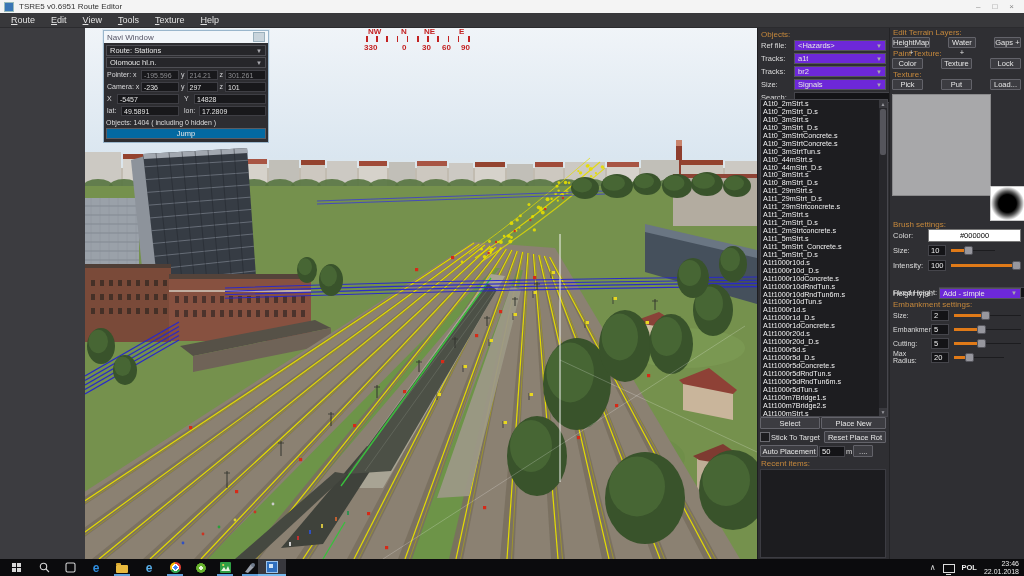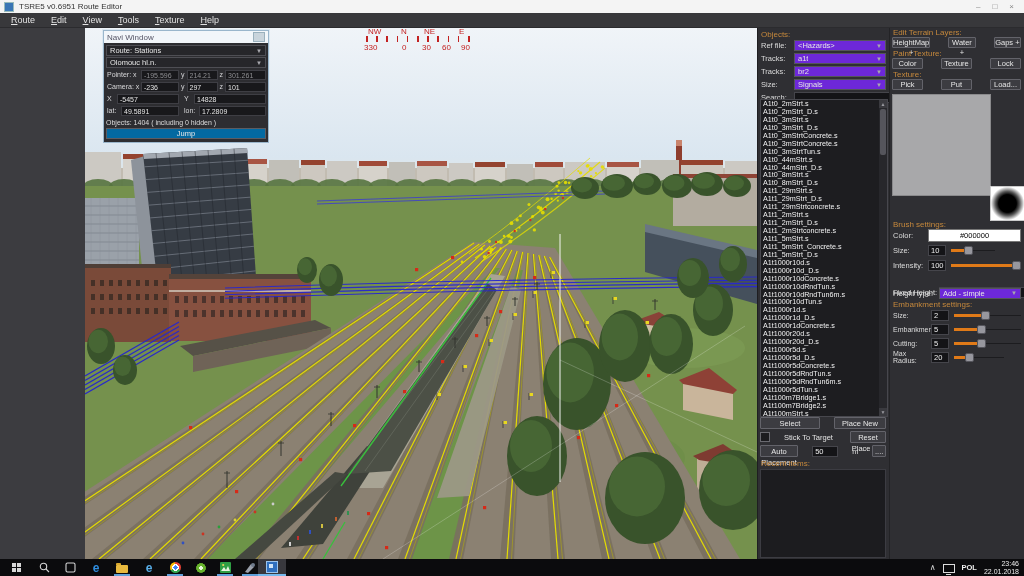--- a/index.html
+++ b/index.html
@@ -10,21 +10,21 @@
   .wtitle{font-size:8px;color:#333;margin-left:5px;white-space:nowrap;}
   .winbtns{margin-left:auto;display:flex;gap:12px;margin-right:10px;color:#888;font-size:8px;line-height:13px;}
   .menubar{position:absolute;left:0;top:13px;width:1024px;height:15px;background:#38383b;display:flex;align-items:center;padding-left:3px;box-sizing:border-box;border-bottom:1px solid #2b2b2e;}
   .menu-item{display:inline-block;color:#e2e2e2;font-size:9px;padding:0 8px;line-height:14px;}
   .menu-item::first-letter{text-decoration:underline;}
   .leftstrip{position:absolute;left:0;top:28px;width:85px;height:531px;background:#3c3c40;}
   
   .viewport{position:absolute;left:85px;top:28px;width:672px;height:531px;overflow:hidden;background:#9db;}
   #scene{position:absolute;left:0;top:0;}
   
-  .compass{position:absolute;left:278px;top:0;width:112px;height:24px;color:#c32222;font-weight:normal;}
+  .compass{position:absolute;left:278px;top:0;width:112px;height:24px;color:#c32222;font-weight:bold;}
   .compass .lab{position:absolute;top:-1px;font-size:8px;}
   .compass .tick{position:absolute;top:8px;width:1.5px;height:6px;background:#c32222;}
   .compass .num{position:absolute;top:15px;font-size:8px;}
   
   .navi{position:absolute;left:18px;top:2px;width:164px;background:#2d2d31;border:1px solid #9ab6cc;outline:1px solid #dde9f2;}
   .navi-title{height:12px;background:#f2f6fa;display:flex;align-items:center;font-size:8px;color:#556;padding:0 3px;}
   .navi-btn{margin-left:auto;width:10px;height:8px;background:#c9d4dc;border:1px solid #9ab0bd;}
   .navi-body{padding:2px;}
   .nrow{display:flex;align-items:center;margin-bottom:1px;height:11px;gap:1px;}
   .ndd{flex:1;background:#26262a;border:1px solid #4e4e54;color:#e6e6e6;font-size:7.5px;display:flex;align-items:center;padding:0 3px;height:11px;box-sizing:border-box;}
@@ -45,21 +45,21 @@
   .dd span.txt{white-space:nowrap;overflow:hidden;}
   .inp{background:#141417;border:1px solid #45454b;color:#ececec;font-size:7.5px;height:11px;box-sizing:border-box;padding:0 2px;font-family:"Liberation Sans",sans-serif;}
   input.inp{outline:none;}
   .objlist{position:absolute;left:2px;top:71px;width:128px;height:318px;background:#1d1d20;border:1px solid #47474d;box-sizing:border-box;overflow:hidden;}
   .objitem{height:7.95px;line-height:8.1px;font-size:7.2px;color:#f2f2f2;padding-left:2px;white-space:nowrap;}
   .scroll{position:absolute;right:0;top:0;width:8px;height:100%;background:#27272b;}
   .sc-up,.sc-down{position:absolute;left:0;width:8px;height:8px;background:#3a3a3f;color:#9a9aa0;font-size:5px;text-align:center;line-height:8px;}
   .sc-down{bottom:0;}
   .sc-thumb{position:absolute;top:9px;left:1px;width:6px;height:46px;background:#55555c;border-radius:2px;}
   .btn{background:#3c3c41;border:1px solid #63636a;color:#e6e6e6;font-size:7.5px;text-align:center;height:12px;line-height:11px;box-sizing:border-box;border-radius:1px;}
-  .orow{position:absolute;left:2px;right:3px;display:flex;gap:14px;align-items:center;}
+  .orow{position:absolute;left:2px;right:3px;display:flex;gap:1px;align-items:center;}
   .cb{width:8px;height:8px;background:#1c1c1f;border:1px solid #6a6a70;flex:none;}
   .cblab{color:#e2e2e2;font-size:7.5px;}
   .unit{color:#dcdcdc;font-size:7.5px;}
   .recentbox{position:absolute;left:2px;right:3px;top:441px;height:87px;background:#1c1c1f;border:1px solid #3c3c42;}
   
   .btnrow{position:absolute;left:2px;right:3px;display:flex;gap:18px;}
   .btnrow .btn{flex:1;height:11px;line-height:10px;}
   .tlabel{position:absolute;left:3px;color:#c5883c;font-size:8px;}
   .trow{position:absolute;left:3px;right:3px;height:12px;display:flex;align-items:center;}
   .trow .lab{width:35px;font-size:7.5px;color:#dcdcdc;flex:none;}

